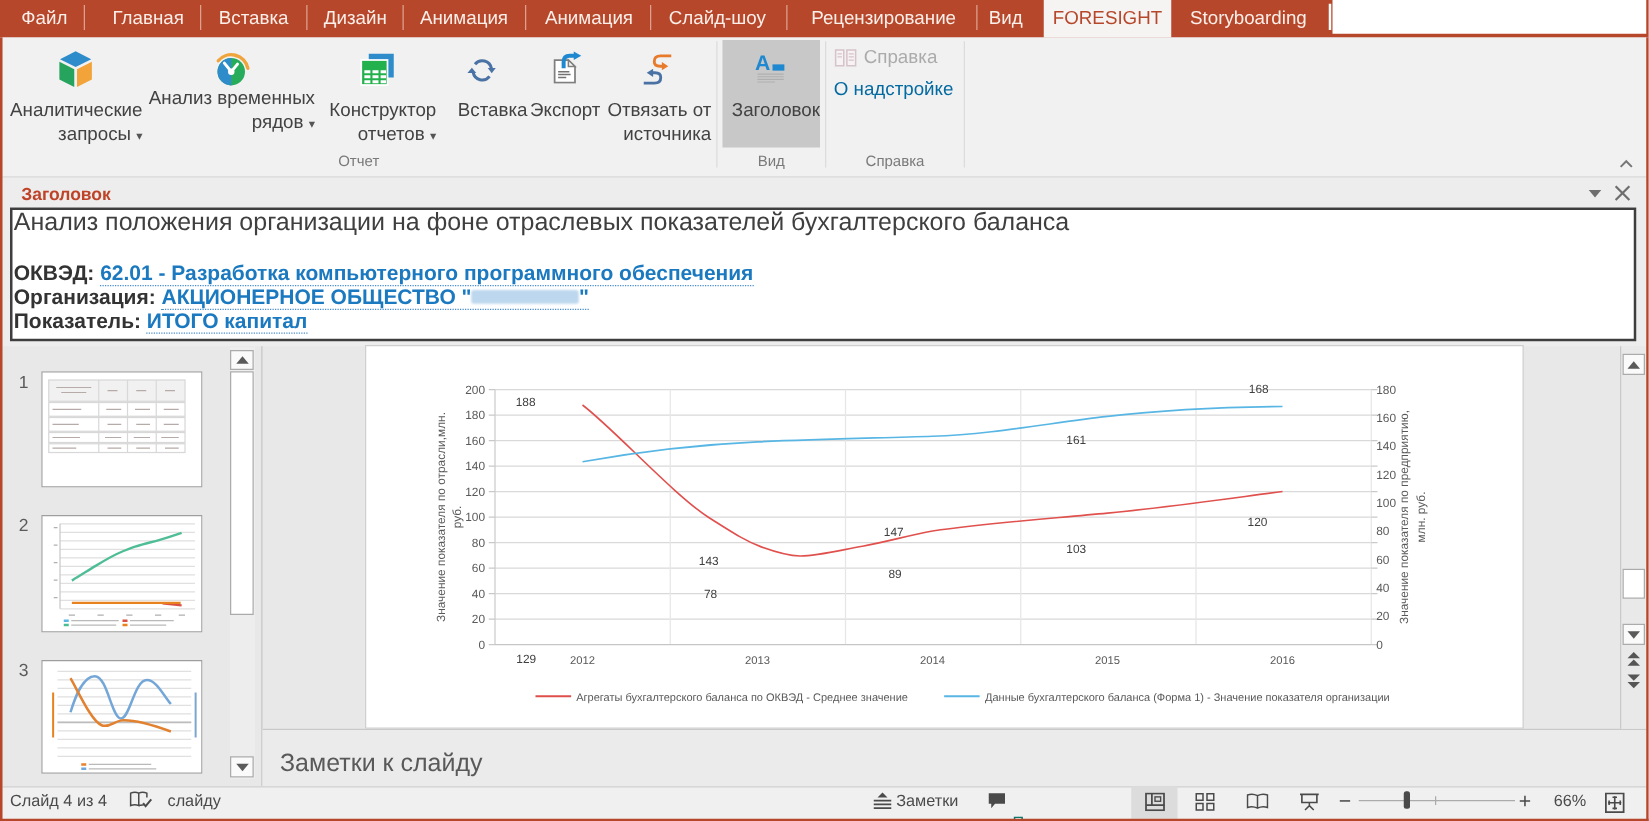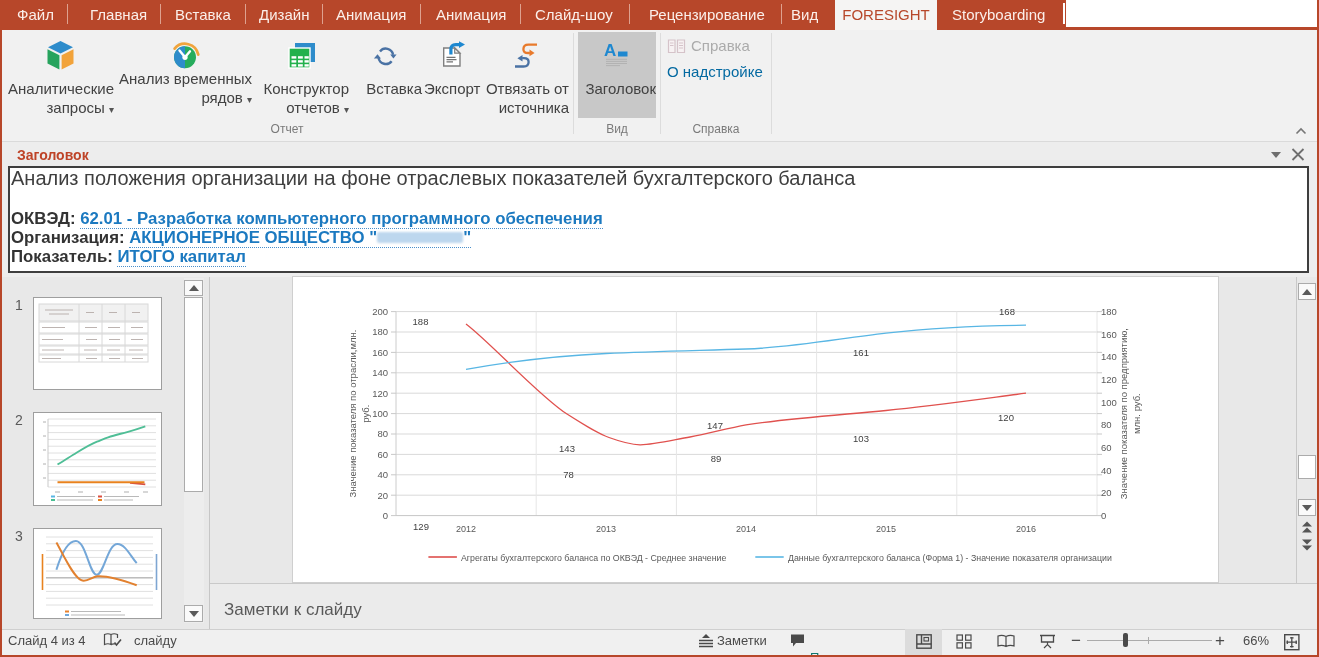--- a/index.html
+++ b/index.html
@@ -289,21 +289,21 @@
 </g>
 <path d="M135.4 280 H163.9" stroke="#DE4F4C" stroke-width="1.6"></path>
 <path d="M462.3 280 H490.7" stroke="#58B6E4" stroke-width="1.6"></path>
 <g font-size="8.8" fill="#595959">
 <text x="168" y="283.5">Агрегаты бухгалтерского баланса по ОКВЭД - Среднее значение</text>
 <text x="495" y="283.5">Данные бухгалтерского баланса (Форма 1) - Значение показателя организации</text>
 </g>
 </svg>
 
 <div class="a" style="left:210px;top:583px;width:1107px;height:46px;background:#EBEBEB;border-top:1px solid #C9C9C9;box-sizing:border-box"></div>
-<div class="a" style="left:224px;top:600px;font-size:17px;color:#595959">Заметки к слайду</div>
+<div class="a" style="left:224px;top:600px;font-size:20px;color:#595959">Заметки к слайду</div>
 
 <div class="a" style="left:1296px;top:277px;width:21px;height:306px;background:#E9E9E9;border-left:1px solid #C9C9C9;box-sizing:border-box"></div>
 <div class="a" style="left:1298px;top:283px;width:18px;height:17px;background:#FAFAFA;border:1px solid #ABABAB;box-sizing:border-box"></div>
 <svg class="a" style="left:1301px;top:288px" width="12" height="8" viewBox="0 0 12 8">
     <path d="M1 7 L6 1 L11 7 Z" fill="#5A5A5A"></path>
   </svg>
 <div class="a" style="left:1298px;top:455px;width:18px;height:24px;background:#fff;border:1px solid #ABABAB;box-sizing:border-box"></div>
 <div class="a" style="left:1298px;top:499px;width:18px;height:17px;background:#FAFAFA;border:1px solid #ABABAB;box-sizing:border-box"></div>
 <svg class="a" style="left:1301px;top:504px" width="12" height="8" viewBox="0 0 12 8">
     <path d="M1 1 L6 7 L11 1 Z" fill="#5A5A5A"></path>

